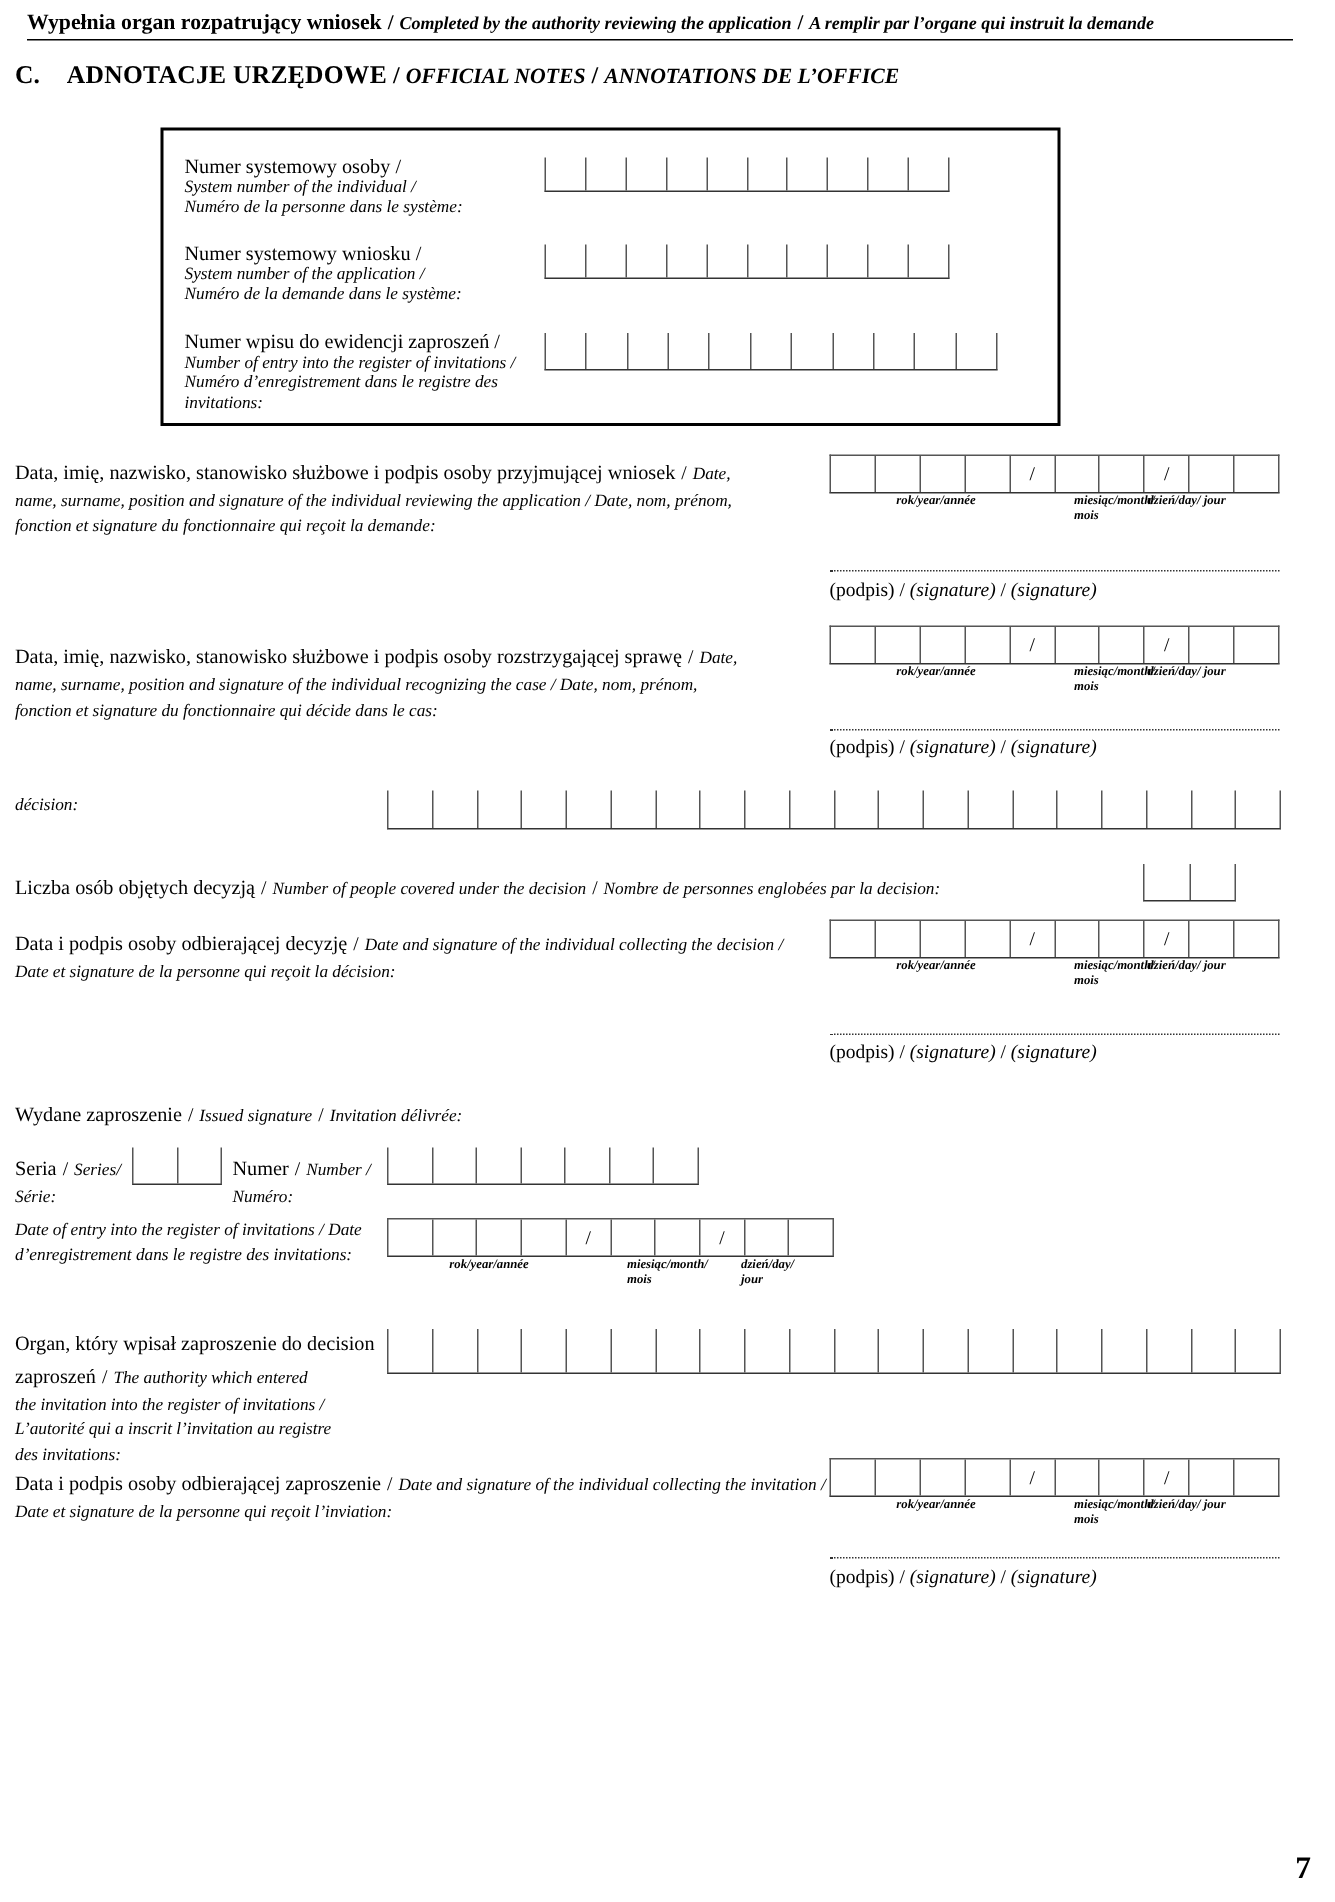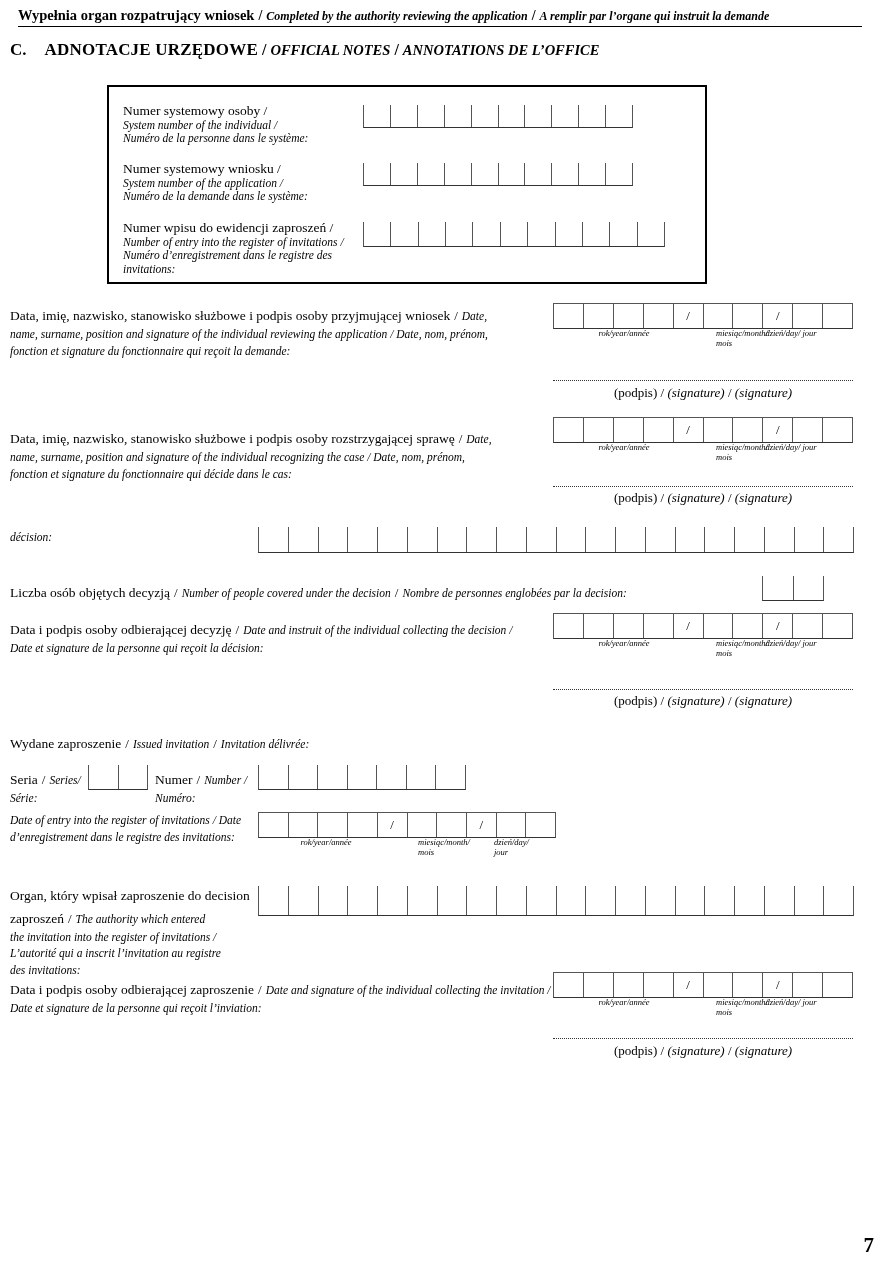--- a/index.html
+++ b/index.html
@@ -97,38 +97,38 @@
   .field-label { position: absolute; width: 540px; }
   .field-label .line { display: block; line-height: 1.45; }
 
   
   .dategroup { position: absolute; }
   .datecaps {
     position: relative;
     height: 26px;
     font-size: 8.5px;
     font-style: italic;
+    font-weight: bold;
   }
   .datecaps span {
     position: absolute;
     text-align: center;
     line-height: 1.12;
   }
   .datecaps .cap-year  { left: 26px;  width: 90px; }
   .datecaps .cap-month { left: 130px; width: 66px; }
   .datecaps .cap-day   { left: 200px; width: 76px; }
 
   
   .sigline {
     position: absolute;
     border-top: 1.1px dotted #333;
   }
   .sigcap {
     position: absolute;
-    text-align: center;
     font-size: 13px;
     white-space: nowrap;
   }
   .sigcap .s-pl { font-style: normal; }
   .sigcap .s-en, .sigcap .s-fr { font-style: italic; }
 
   
   #page-number {
     position: absolute;
     right: 16px; bottom: 10px;
@@ -332,21 +332,21 @@
 </div>
 <div class="comb" id="comb-people-count" style="position:absolute; left:762px; top:576px; width:62px; height:25px;">
     <div class="cell" style="flex: 1 1 0px;"></div>
     <div class="cell" style="flex: 1 1 0px;"></div>
   </div>
 
 <div class="field-label" style="left:10px; top:617px; width:545px;">
   <span class="line">
     <span class="pl">Data i podpis osoby odbierającej decyzję</span>
     <span class="sep">/</span>
-    <span class="fr">Date and instruit of the individual collecting the decision /</span>
+    <span class="fr">Date and signature of the individual collecting the decision /</span>
   </span>
   <span class="line fr">Date et signature de la personne qui reçoit la décision:</span>
 </div>
 <div class="dategroup" style="left:553px; top:613px;">
   <div class="comb boxed datecomb" style="width:300px; height:26px;">
       <div class="cell" style="flex: 1 1 0px;"></div>
       <div class="cell" style="flex: 1 1 0px;"></div>
       <div class="cell" style="flex: 1 1 0px;"></div>
       <div class="cell" style="flex: 1 1 0px;"></div>
       <div class="slash" style="flex: 1 1 0px;">/</div>
@@ -368,21 +368,21 @@
   <span>/</span>
   <span class="s-en">(signature)</span>
   <span>/</span>
   <span class="s-fr">(signature)</span>
 </div>
 
 <div class="field-label" style="left:10px; top:731px; width:600px;">
   <span class="line">
     <span class="pl">Wydane zaproszenie</span>
     <span class="sep">/</span>
-    <span class="fr">Issued invitation</span>
+    <span class="fr">Issued signature</span>
     <span class="sep">/</span>
     <span class="fr">Invitation délivrée:</span>
   </span>
 </div>
 
 <div class="field-label" style="left:10px; top:767px; width:145px;">
   <span class="line">
     <span class="pl">Seria</span>
     <span class="sep">/</span>
     <span class="fr">Series/</span>

